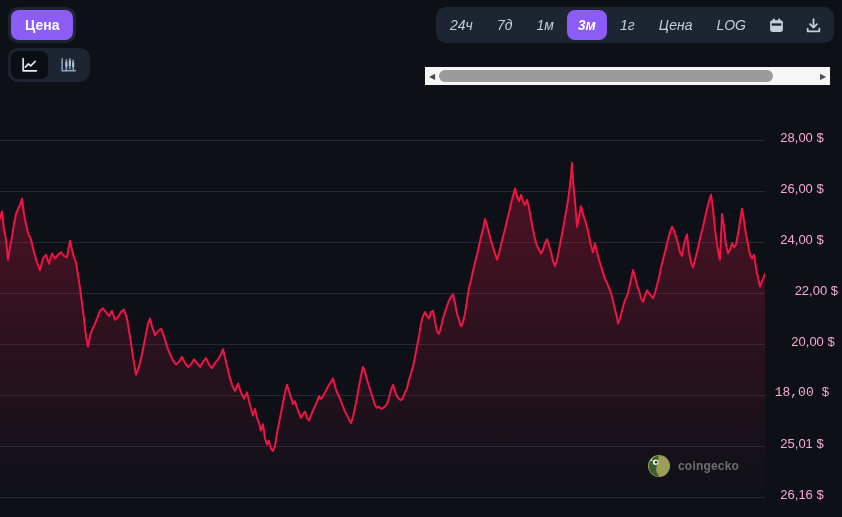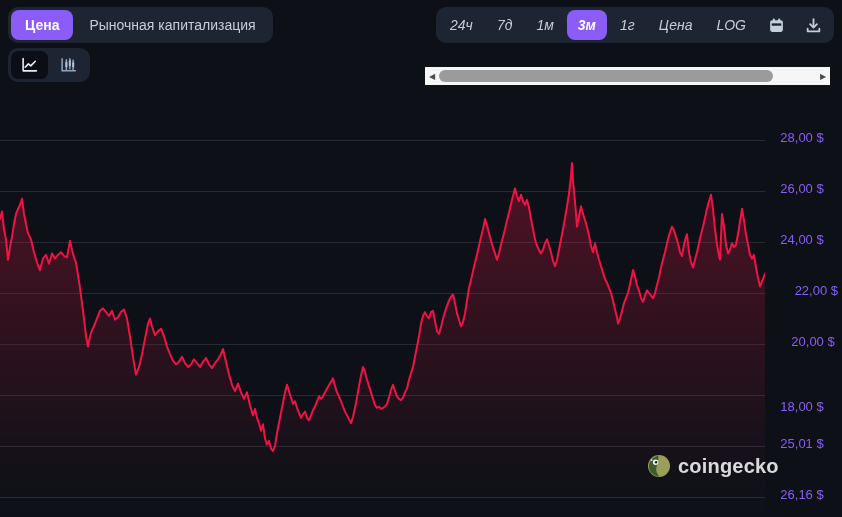--- a/index.html
+++ b/index.html
@@ -49,36 +49,35 @@
   .sb-arrow.right { right:0; }
   .sb-thumb {
     position:absolute; top:3px; height:12px;
     background:#9b9b9b; border-radius:6px; cursor:grab;
   }
   .chart-wrap { position:absolute; left:0; top:110px; width:765px; height:407px; }
   .chart-wrap svg { display:block; }
   .yaxis { position:absolute; left:766px; top:110px; width:72px; height:407px; }
   .ylabel {
     position:absolute; left:0; width:100%; text-align:center;
-    font-size:13px; color:#8b5cf6; line-height:18px;
+    font-size:13px; color:#f9a8d4; line-height:18px;
   }
   .watermark {
     position:absolute; left:647px; top:454px;
     display:flex; align-items:center; gap:7px; opacity:0.95;
   }
   .watermark .wm-text {
-    font-size:20px; font-weight:700; color:#e5e5e5; letter-spacing:0.2px;
+    font-size:12px; font-weight:700; color:#737373; letter-spacing:0.2px;
   }
 </style>
 </head>
 <body>
 
 <div class="pill-group metric-tabs">
   <button class="pill active">Цена</button>
-  <button class="pill">Рыночная капитализация</button>
 </div>
 
 <div class="pill-group range-group">
   <button class="pill">24ч</button>
   <button class="pill">7д</button>
   <button class="pill">1м</button>
   <button class="pill active">3м</button>
   <button class="pill">1г</button>
   <button class="pill">Цена</button>
   <button class="pill">LOG</button>
@@ -156,21 +155,21 @@
     <path id="line" fill="none" stroke="#f01446" stroke-width="2" stroke-linejoin="round" stroke-linecap="round" d="M0,109.1 L2,101.4 L4,119.3 L6,129.4 L8,149.8 L10,137.1 L12,126.9 L14,114.2 L16,103.9 L18,98.8 L20,95.0 L22,88.7 L24,103.9 L26,114.2 L28,123.1 L31,129.4 L34,142.2 L37,152.4 L40,160.1 L43,148.6 L46,144.8 L49,153.7 L52,143.5 L55,148.6 L58,144.8 L61,142.2 L64,146.0 L67,147.3 L70,130.7 L72,139.7 L74,147.3 L76,152.4 L78,165.2 L80,177.9 L82,193.2 L84,208.5 L86,226.3 L88,236.6 L90,226.3 L92,220.0 L94,216.2 L96,211.1 L98,205.9 L100,200.8 L103,198.3 L106,202.1 L109,205.9 L112,200.8 L115,209.8 L118,207.2 L121,202.1 L124,199.6 L127,208.5 L130,226.3 L133,246.8 L136,264.6 L139,256.9 L142,244.2 L145,228.9 L148,213.6 L150,208.5 L152,216.2 L155,225.1 L158,221.3 L161,218.7 L164,226.3 L167,236.6 L170,244.2 L173,250.6 L176,254.4 L179,251.8 L182,246.8 L185,253.1 L188,256.9 L191,254.4 L194,249.3 L197,253.1 L200,256.9 L203,251.8 L206,248.0 L209,254.4 L212,258.2 L215,253.1 L218,249.3 L221,244.2 L223,239.1 L226,251.8 L229,264.6 L232,274.8 L235,281.2 L238,273.5 L241,282.4 L244,288.8 L247,282.4 L250,295.2 L253,305.4 L255,299.0 L257,307.9 L259,313.1 L261,320.7 L263,314.3 L265,328.3 L267,334.7 L269,330.9 L271,338.6 L273,341.1 L275,336.0 L277,323.3 L279,313.1 L281,302.8 L283,292.7 L285,282.4 L287,274.8 L289,281.2 L291,287.6 L293,293.9 L295,291.4 L297,297.8 L299,302.8 L301,307.9 L303,304.1 L305,301.6 L307,307.9 L309,310.5 L311,305.4 L313,300.3 L315,296.5 L317,291.4 L319,286.3 L321,288.8 L323,286.3 L325,282.4 L327,278.6 L330,273.5 L333,268.4 L335,276.1 L337,282.4 L339,286.3 L341,291.4 L343,296.5 L345,301.6 L347,305.4 L349,309.2 L351,313.1 L353,306.7 L355,297.8 L357,287.6 L359,276.1 L361,265.9 L363,256.9 L365,262.1 L367,269.7 L369,276.1 L371,282.4 L373,288.8 L375,295.2 L377,297.8 L379,296.5 L381,299.0 L383,297.8 L385,296.5 L387,293.9 L389,287.6 L391,279.9 L393,274.8 L395,281.2 L397,286.3 L399,288.8 L401,290.1 L403,287.6 L405,282.4 L407,278.6 L409,269.7 L411,263.3 L413,256.9 L415,246.8 L417,236.6 L419,226.3 L421,213.6 L423,205.9 L425,202.1 L427,205.9 L429,208.5 L431,202.1 L433,200.8 L435,211.1 L437,221.3 L439,223.8 L441,217.4 L443,208.5 L445,202.1 L447,195.8 L449,190.7 L451,186.8 L453,184.3 L455,193.2 L457,203.4 L459,209.8 L461,216.2 L463,212.3 L465,203.4 L467,190.7 L469,177.9 L471,170.3 L473,161.3 L475,152.4 L477,144.8 L479,135.8 L481,126.9 L483,119.3 L485,109.1 L487,115.4 L489,123.1 L491,130.7 L493,137.1 L495,143.5 L497,149.8 L499,143.5 L501,134.6 L503,126.9 L505,119.3 L507,110.3 L509,102.7 L511,93.8 L513,86.1 L515,78.4 L517,86.1 L519,91.2 L521,84.8 L523,91.2 L525,95.0 L527,89.9 L529,97.6 L531,109.1 L533,119.3 L535,129.4 L537,135.8 L539,139.7 L541,143.5 L543,139.7 L545,133.3 L547,129.4 L549,135.8 L551,142.2 L553,151.1 L555,156.2 L557,149.8 L559,139.7 L561,129.4 L563,119.3 L565,107.8 L567,96.3 L569,83.6 L571,65.7 L572,52.9 L573,70.8 L575,91.2 L577,116.7 L579,106.5 L581,96.3 L583,103.9 L585,110.3 L587,116.7 L589,125.6 L591,135.8 L593,142.2 L595,133.3 L597,142.2 L599,149.8 L601,156.2 L603,162.6 L605,169.0 L607,172.8 L609,177.9 L611,183.0 L613,190.7 L615,199.6 L617,207.2 L618,213.6 L620,208.5 L622,200.8 L624,193.2 L626,188.1 L628,183.0 L630,174.1 L632,165.2 L633,160.1 L635,166.4 L637,175.3 L639,180.4 L641,188.1 L643,191.9 L645,185.6 L647,180.4 L649,183.0 L651,185.6 L653,188.1 L655,183.0 L657,175.3 L659,167.7 L661,157.5 L663,149.8 L665,142.2 L667,133.3 L669,125.6 L671,119.3 L672,116.7 L674,120.5 L676,126.9 L678,133.3 L680,142.2 L682,146.0 L684,134.6 L686,126.9 L687,124.3 L689,142.2 L691,152.4 L693,157.5 L695,149.8 L697,142.2 L699,133.3 L701,124.3 L703,116.7 L705,107.8 L707,98.8 L709,91.2 L711,84.8 L713,98.8 L715,119.3 L717,134.6 L719,146.0 L720,149.8 L722,103.9 L724,116.7 L726,134.6 L728,143.5 L730,139.7 L732,133.3 L734,137.1 L736,134.6 L738,124.3 L740,111.6 L742,98.8 L744,110.3 L746,124.3 L748,134.6 L750,144.8 L752,148.6 L754,144.8 L756,157.5 L758,167.7 L760,176.6 L762,171.5 L765,163.9"></path>
   </svg>
 </div>
 
 <div class="yaxis" id="yaxis">
     <div class="ylabel" style="top: 19px;">28,00 $</div>
     <div class="ylabel" style="top: 70px;">26,00 $</div>
     <div class="ylabel" style="top: 121px;">24,00 $</div>
     <div class="ylabel" style="top: 172px; text-align: right;">22,00 $</div>
     <div class="ylabel" style="top: 223px; padding-left: 22px;">20,00 $</div>
-    <div class="ylabel" style="top: 288px;">18,00 $</div>
+    <div class="ylabel" style="top: 274px; font-family: Liberation Mono, monospace;">18,00 $</div>
     <div class="ylabel" style="top: 325px;">25,01 $</div>
     <div class="ylabel" style="top: 376px;">26,16 $</div>
   </div>
 
 <div class="watermark">
   <span style="display:flex;">
     <svg width="24" height="24" viewBox="0 0 24 24">
       <circle cx="12" cy="12" r="11" fill="#a2a65c"></circle>
       <path d="M11.5 1.6 C6 3 2 7.4 2 12.4 C2 18 6.5 22.4 12.3 22.4 C9.6 19.4 8.6 16.2 9.5 13 C10.5 9.4 11.5 5.6 11.5 1.6 Z" fill="#3e6231"></path>
       <circle cx="8.6" cy="8.2" r="2.7" fill="#ffffff"></circle>

